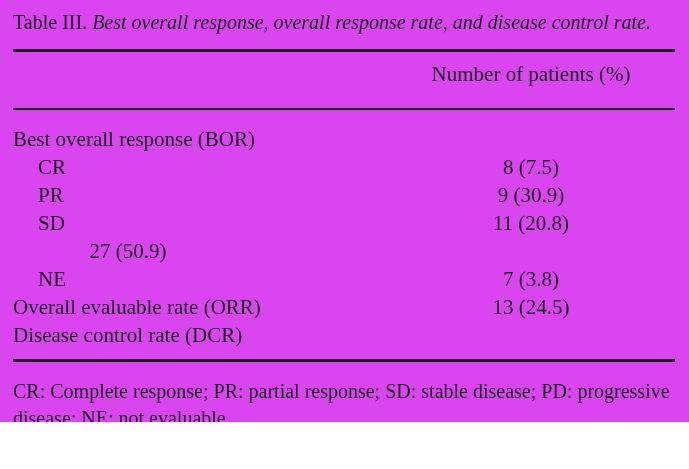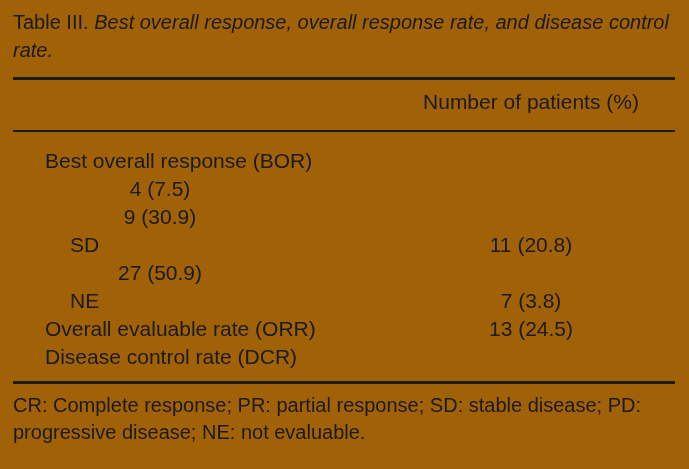--- a/index.html
+++ b/index.html
@@ -1,24 +1,24 @@
 <!DOCTYPE html>
 <html><head>
 <meta charset="utf-8">
 <style>
   html, body { margin: 0; padding: 0; background: #ffffff; }
 
   .page {
     position: relative;
     width: 689px;
-    height: 469px;
+    height: 422px;
     box-sizing: border-box;
-    background: #a16207;
+    background: #d946ef;
     padding: 8px 14px 0 13px;
-    font-family: Liberation Sans, sans-serif;
+    font-family: Liberation Serif, serif;
     color: #1a1a1a;
     overflow: hidden;
   }
 
   
   .caption {
     margin: 0 0 13px 0;
     font-size: 20px;
     line-height: 28px;
     max-width: 668px;
@@ -28,45 +28,45 @@
 
   
   .rule { border: 0; margin: 0; background: #1b1b1b; width: 662px; }
   .rule-thick { height: 3px; }
   .rule-mid   { height: 2px; }
 
   
   .head-row {
     display: flex;
     align-items: center;
-    padding: 8px 0 14px 0;
+    padding: 8px 0 20px 0;
     justify-content: center;
   }
   .head-row .cell-value { font-size: 21px; line-height: 28px; }
 
   
-  .tbody { padding: 15px 0 10px 0; margin-left: 32px; }
+  .tbody { padding: 15px 0 10px 0; }
   .row {
     display: flex;
     align-items: baseline;
     font-size: 21px;
     line-height: 28px;
   }
   .cell-label { flex: 1; text-align: left; }
   .row.indent .cell-label { padding-left: 25px; }
   .cell-value {
     width: 230px;
     margin-right: 29px;
     text-align: center;
     flex: none;
   }
 
   
   .footnote {
-    margin: 8px 0 0 0;
+    margin: 16px 0 0 0;
     font-size: 20px;
     line-height: 27px;
     max-width: 662px;
   }
 </style>
 </head>
 <body>
 
 <div class="page">
 
@@ -80,23 +80,25 @@
   </div>
 
   <div class="rule rule-mid"></div>
 
   <div class="tbody">
       <div class="row">
         <div class="cell-label">Best overall response (BOR)</div>
         <div class="cell-value"></div>
       </div>
       <div class="row indent">
-        <div class="cell-value">4 (7.5)</div>
+        <div class="cell-label">CR</div>
+        <div class="cell-value">8 (7.5)</div>
       </div>
       <div class="row indent">
+        <div class="cell-label">PR</div>
         <div class="cell-value">9 (30.9)</div>
       </div>
       <div class="row indent">
         <div class="cell-label">SD</div>
         <div class="cell-value">11 (20.8)</div>
       </div>
       <div class="row indent">
         <div class="cell-value">27 (50.9)</div>
       </div>
       <div class="row indent">

